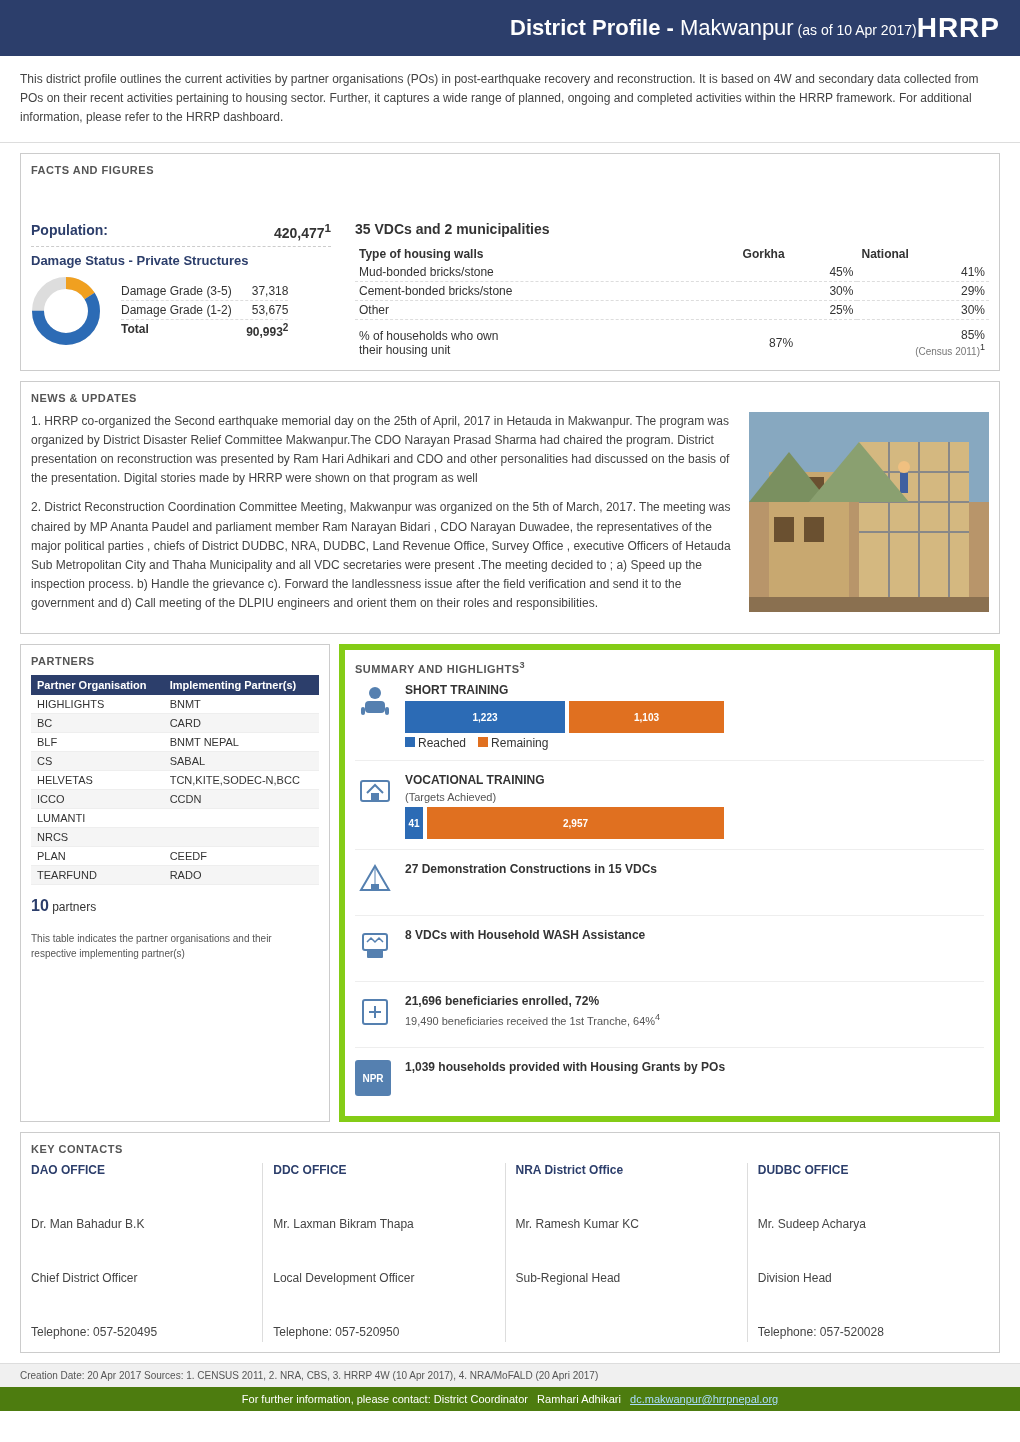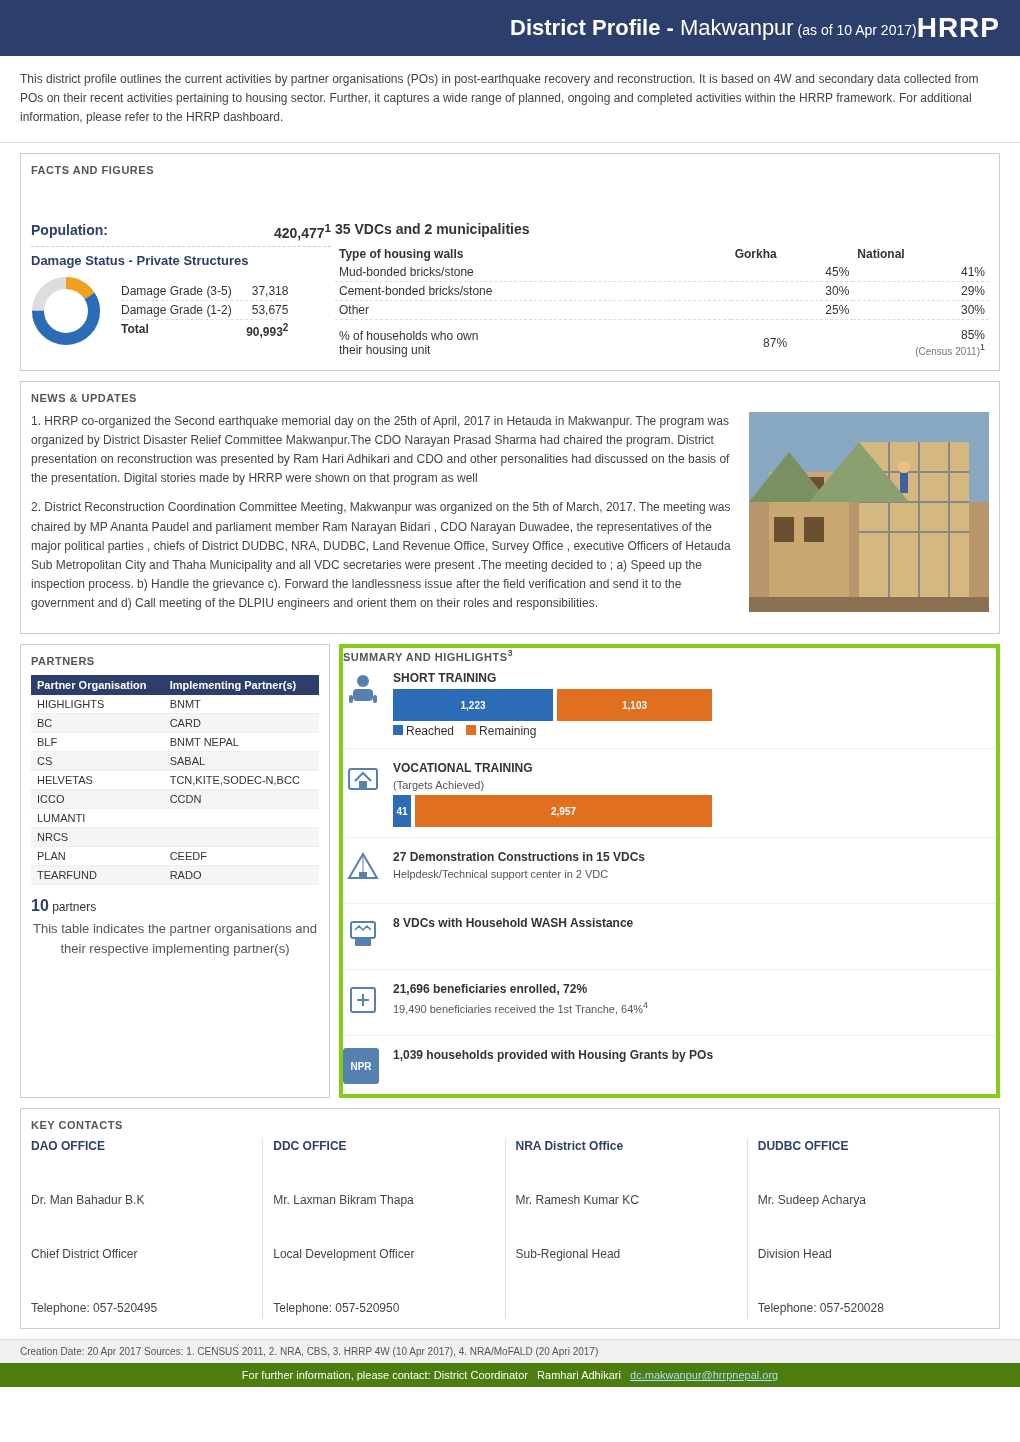--- a/index.html
+++ b/index.html
@@ -12,21 +12,21 @@
 
     
     .intro { padding: 14px 20px; font-size: 12px; line-height: 1.6; color: #444; border-bottom: 1px solid #ddd; }
 
     
     .section-title { font-size: 11px; font-weight: bold; color: #555; letter-spacing: 0.5px; margin-bottom: 8px; text-transform: uppercase; }
 
     
     .facts-section { border: 1px solid #ccc; margin: 10px 20px; padding: 10px; }
     .facts-header { font-size: 11px; font-weight: bold; color: #555; margin-bottom: 8px; }
-    .facts-grid { display: flex; gap: 4px; margin-top: 45px; }
+    .facts-grid { display: flex; gap: 24px; margin-top: 45px; }
     .facts-left { flex: 0 0 300px; }
     .facts-right { flex: 1; }
     .population-row { display: flex; align-items: center; justify-content: space-between; margin-bottom: 6px; border-bottom: 1px dashed #ccc; padding-bottom: 6px; }
     .population-label { font-size: 14px; font-weight: bold; color: #2c3e6b; }
     .population-value { font-size: 14px; font-weight: bold; }
     .vdc-label { font-size: 14px; font-weight: bold; }
     .damage-title { font-size: 13px; font-weight: bold; color: #2c3e6b; margin-bottom: 8px; }
     .damage-chart-area { display: flex; align-items: center; gap: 20px; }
     .donut-chart { width: 70px; height: 70px; flex-shrink: 0; }
     .damage-table { font-size: 12px; }
@@ -43,28 +43,28 @@
     .news-section { border: 1px solid #ccc; margin: 10px 20px; padding: 10px; }
     .news-content { display: flex; gap: 16px; }
     .news-text { flex: 1; font-size: 12px; line-height: 1.6; color: #444; }
     .news-image { flex: 0 0 240px; background: #c0a070; height: 200px; display: flex; align-items: center; justify-content: center; overflow: hidden; }
     .news-image svg { width: 100%; height: 100%; }
     .news-para { margin-bottom: 10px; }
 
     
     .bottom-grid { display: flex; margin: 10px 20px; gap: 9px; }
     .partners-section { flex: 0 0 310px; border: 1px solid #ccc; padding: 10px; }
-    .summary-section { flex: 1; border: 4px solid #84cc16; }
+    .summary-section { flex: 1; border: 6px solid #84cc16; padding: 10px; }
 
     
     .partners-table { width: 100%; border-collapse: collapse; font-size: 11px; }
     .partners-table th { background: #2c3e6b; color: #fff; padding: 4px 6px; text-align: left; font-size: 11px; }
     .partners-table td { padding: 3px 6px; border-bottom: 1px solid #eee; }
     .partners-table tr:nth-child(even) td { background: #f5f5f5; }
-    .partners-note { font-size: 13px; color: #555; margin-top: 4px; line-height: 1.5; text-align: center; }
+    .partners-note { font-size: 10px; color: #555; margin-top: 16px; line-height: 1.5; }
     .partners-count { font-size: 16px; font-weight: bold; color: #2c3e6b; }
 
     
     .highlight-item { display: flex; align-items: flex-start; gap: 10px; margin-bottom: 12px; padding-bottom: 10px; border-bottom: 1px solid #eee; }
     .highlight-icon { flex: 0 0 40px; text-align: center; font-size: 26px; }
     .highlight-content { flex: 1; }
     .highlight-label { font-size: 12px; font-weight: bold; color: #333; margin-bottom: 4px; }
     .highlight-sub { font-size: 11px; color: #555; }
     .bar-container { display: flex; gap: 4px; align-items: center; margin-top: 4px; }
     .bar-segment { height: 32px; display: flex; align-items: center; justify-content: center; color: #fff; font-size: 10px; font-weight: bold; }
@@ -334,21 +334,20 @@
     <div class="highlight-item">
       <div class="highlight-icon">
         <svg width="36" height="36" viewBox="0 0 36 36">
             <polygon points="18,4 32,28 4,28" fill="none" stroke="#5580b0" stroke-width="2"></polygon>
             <rect x="14" y="22" width="8" height="6" fill="#5580b0"></rect>
             <line x1="18" y1="4" x2="18" y2="28" stroke="#5580b0" stroke-width="1"></line>
           </svg>
       </div>
       <div class="highlight-content">
         <div class="highlight-label">27 Demonstration Constructions in 15 VDCs</div>
-        <div class="highlight-sub">Helpdesk/Technical support center in 2 VDC</div>
       </div>
     </div>
 
     <div class="highlight-item">
       <div class="highlight-icon">
         <svg width="36" height="36" viewBox="0 0 36 36">
             <rect x="6" y="6" width="24" height="16" rx="2" fill="none" stroke="#5580b0" stroke-width="2"></rect>
             <path d="M10 14 L14 10 L18 14 L22 10 L26 14" fill="none" stroke="#5580b0" stroke-width="1.5"></path>
             <rect x="10" y="22" width="16" height="8" rx="1" fill="#5580b0"></rect>
           </svg>

